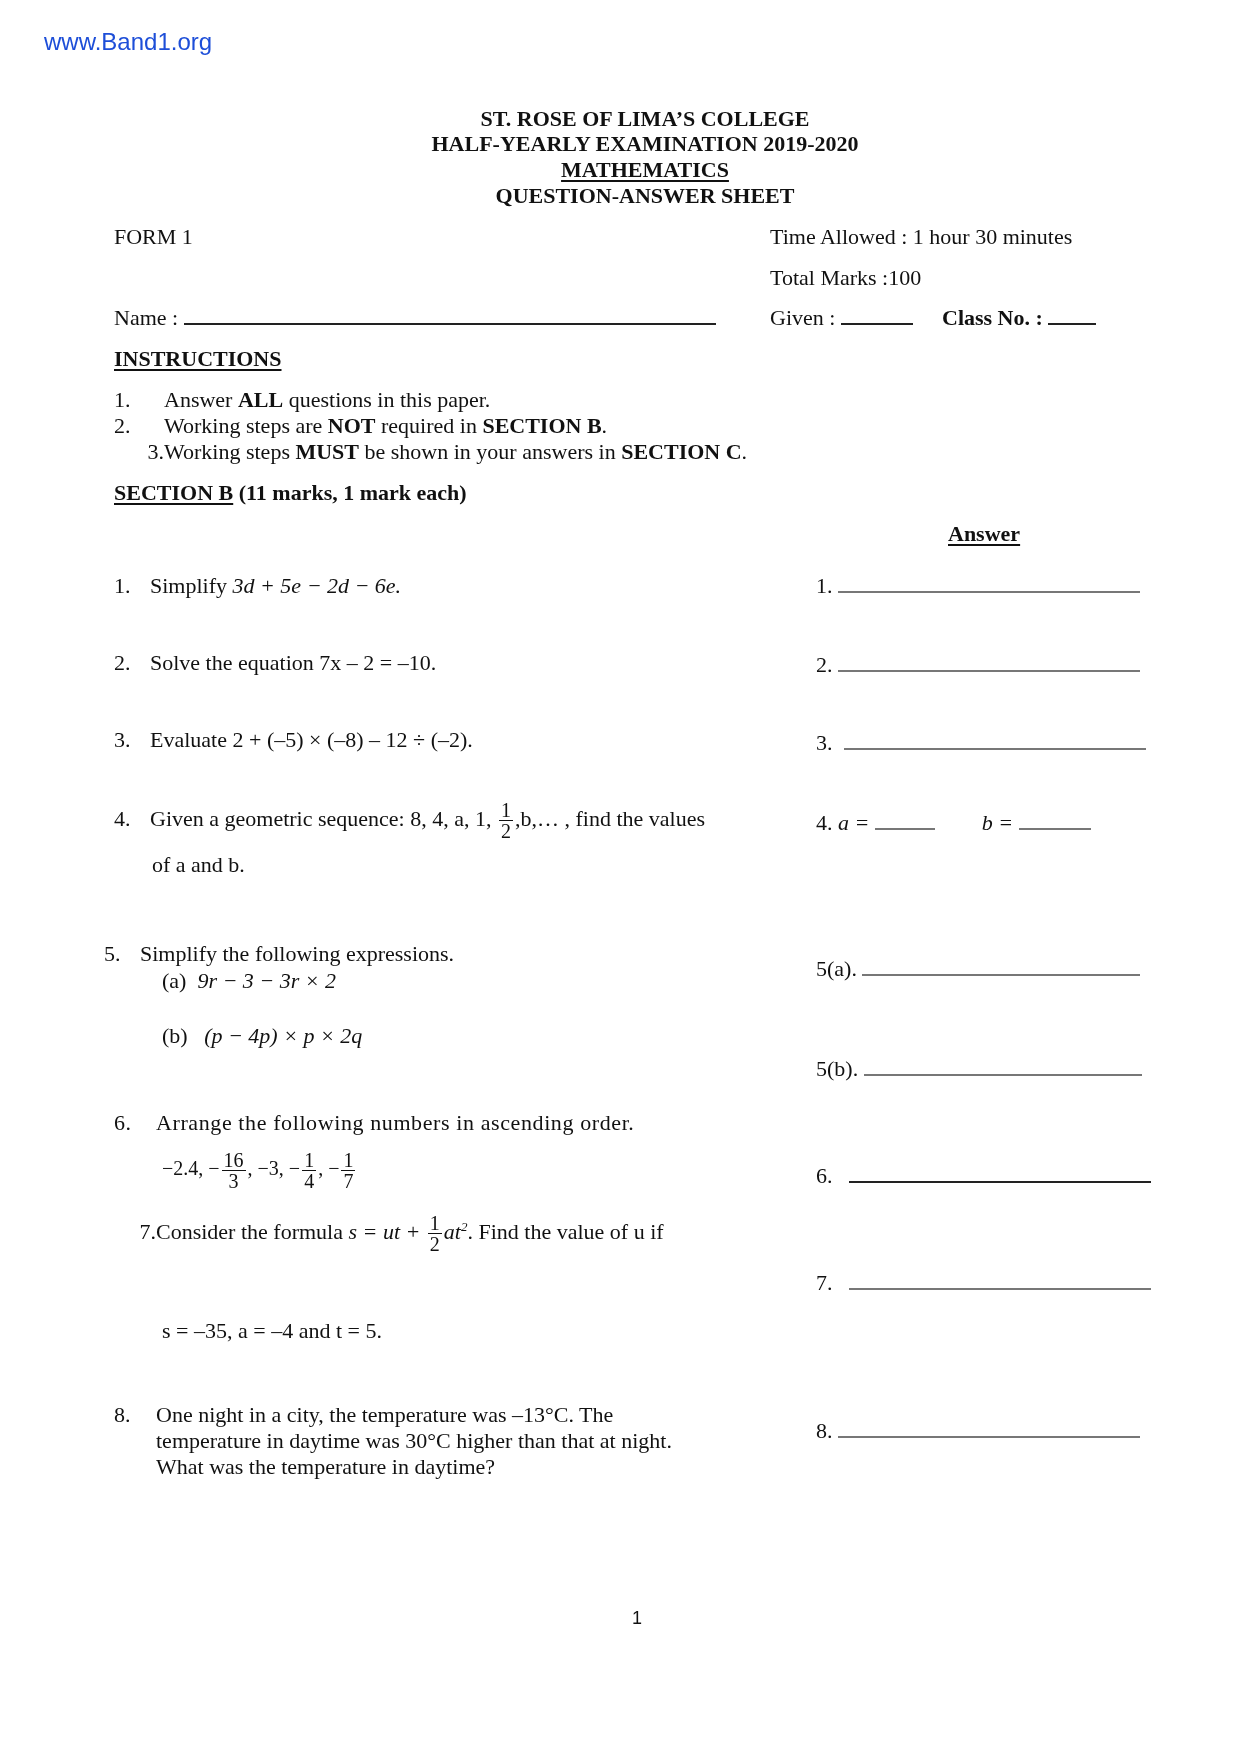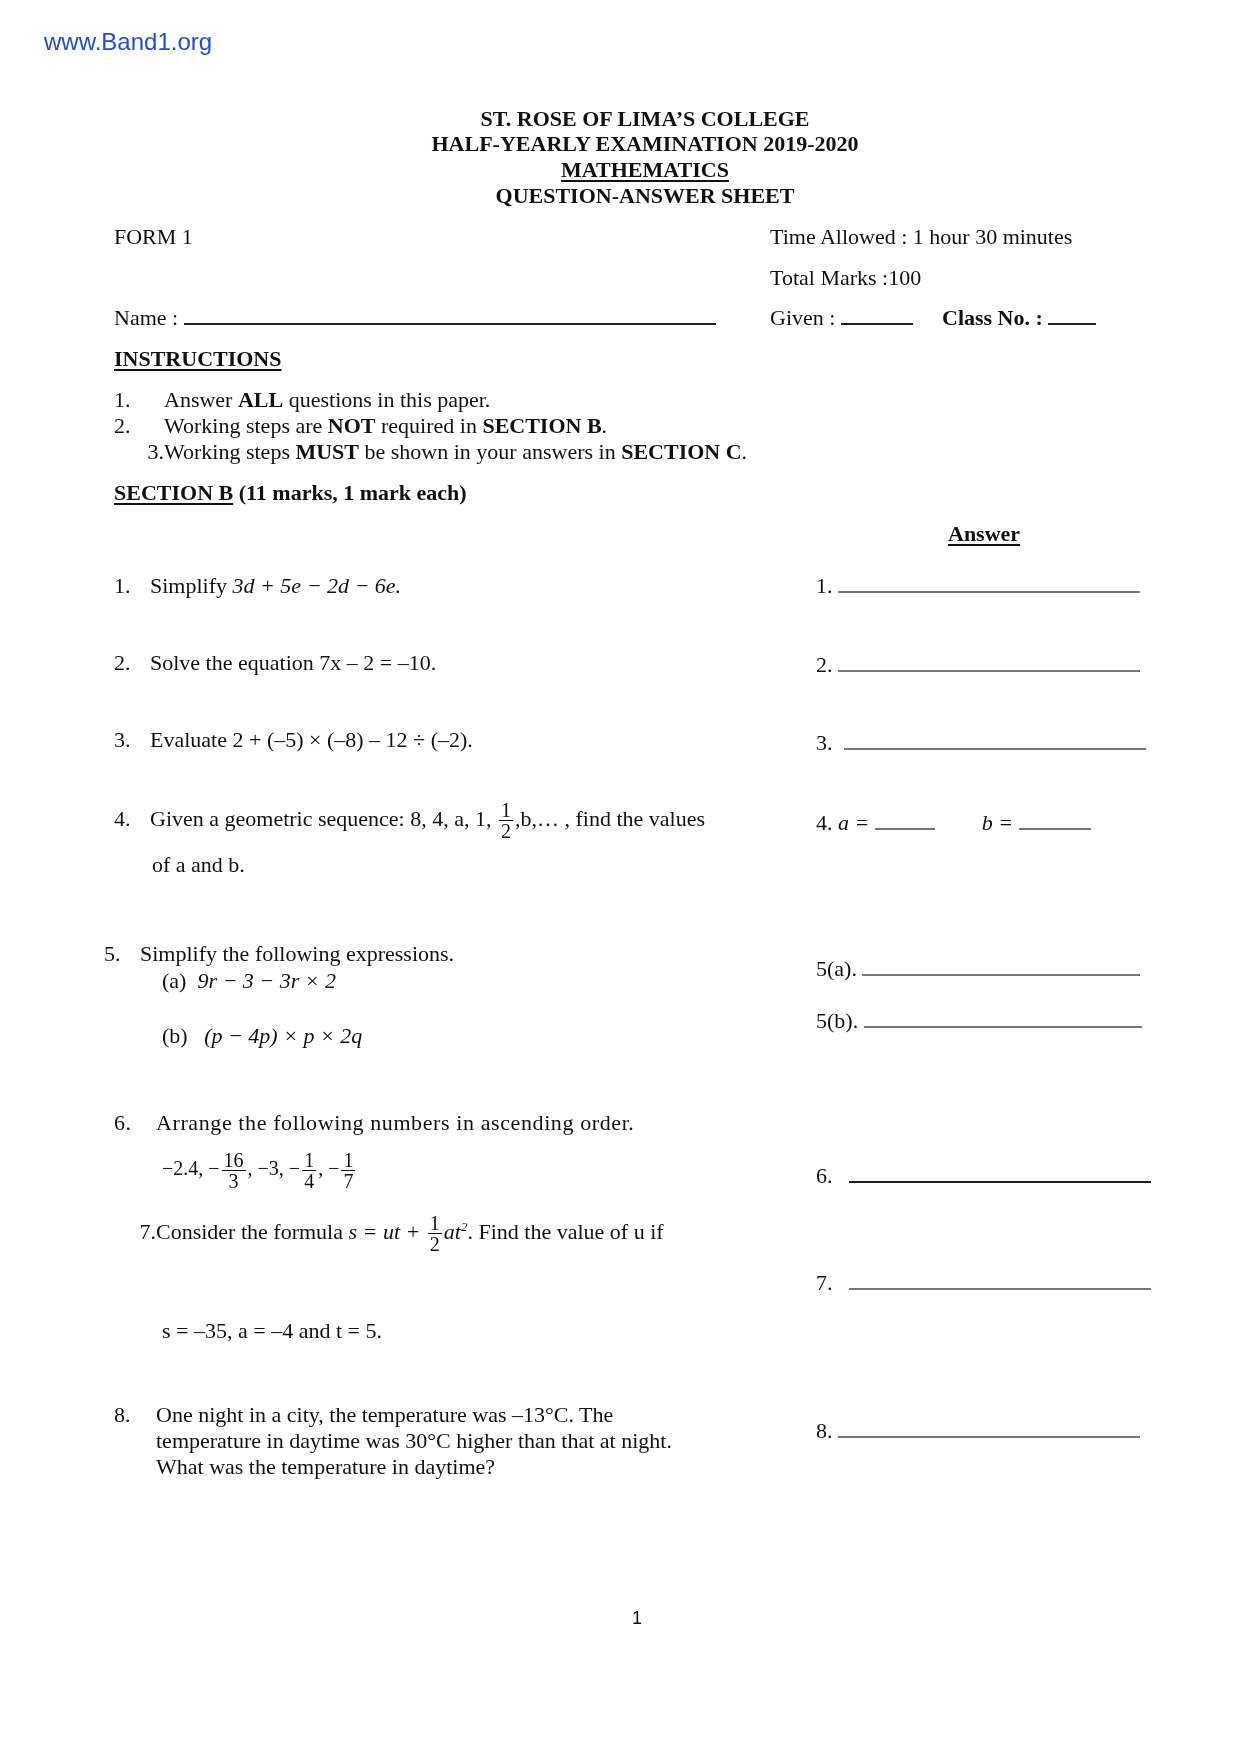--- a/index.html
+++ b/index.html
@@ -126,18 +126,18 @@
 
 <div class="abs t" style="left:816px; top:573px;"><span>1.</span> <span class="line" style="width:302px;"></span></div>
 <div class="abs t" style="left:816px; top:652px;"><span>2.</span> <span class="line" style="width:302px;"></span></div>
 <div class="abs t" style="left:816px; top:730px;"><span>3.</span>&nbsp; <span class="line" style="width:302px;"></span></div>
 <div class="abs t" style="left:816px; top:810px;">
   <span>4.</span>&nbsp;<span class="i">a =</span> <span class="line" style="width:60px;"></span>
   <span style="display:inline-block; width:36px;"></span>
   <span class="i">b =</span> <span class="line" style="width:72px;"></span>
 </div>
 <div class="abs t" style="left:816px; top:956px;"><span>5(a).</span> <span class="line" style="width:278px;"></span></div>
-<div class="abs t" style="left:816px; top:1008px;"><span>5(b).</span> <span class="line" style="width:278px;"></span></div>
+<div class="abs t" style="left:816px; top:1056px;"><span>5(b).</span> <span class="line" style="width:278px;"></span></div>
 <div class="abs t" style="left:816px; top:1163px;"><span>6.</span>&nbsp;&nbsp; <span class="line dark" style="width:302px;"></span></div>
 <div class="abs t" style="left:816px; top:1270px;"><span>7.</span>&nbsp;&nbsp; <span class="line" style="width:302px;"></span></div>
 <div class="abs t" style="left:816px; top:1418px;"><span>8.</span> <span class="line" style="width:302px;"></span></div>
 
 <div class="abs page-num">1</div>
 
 </body></html>

